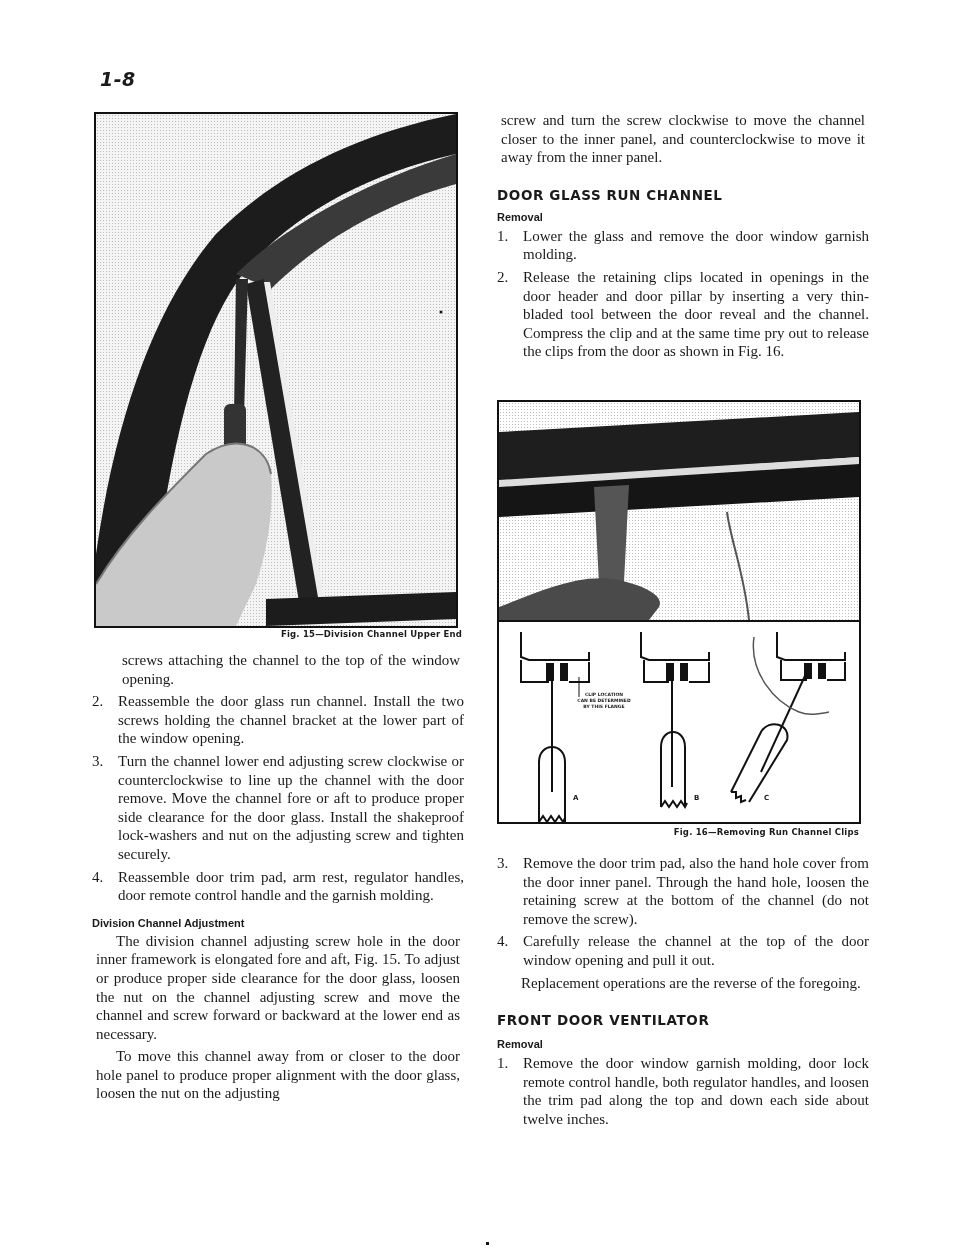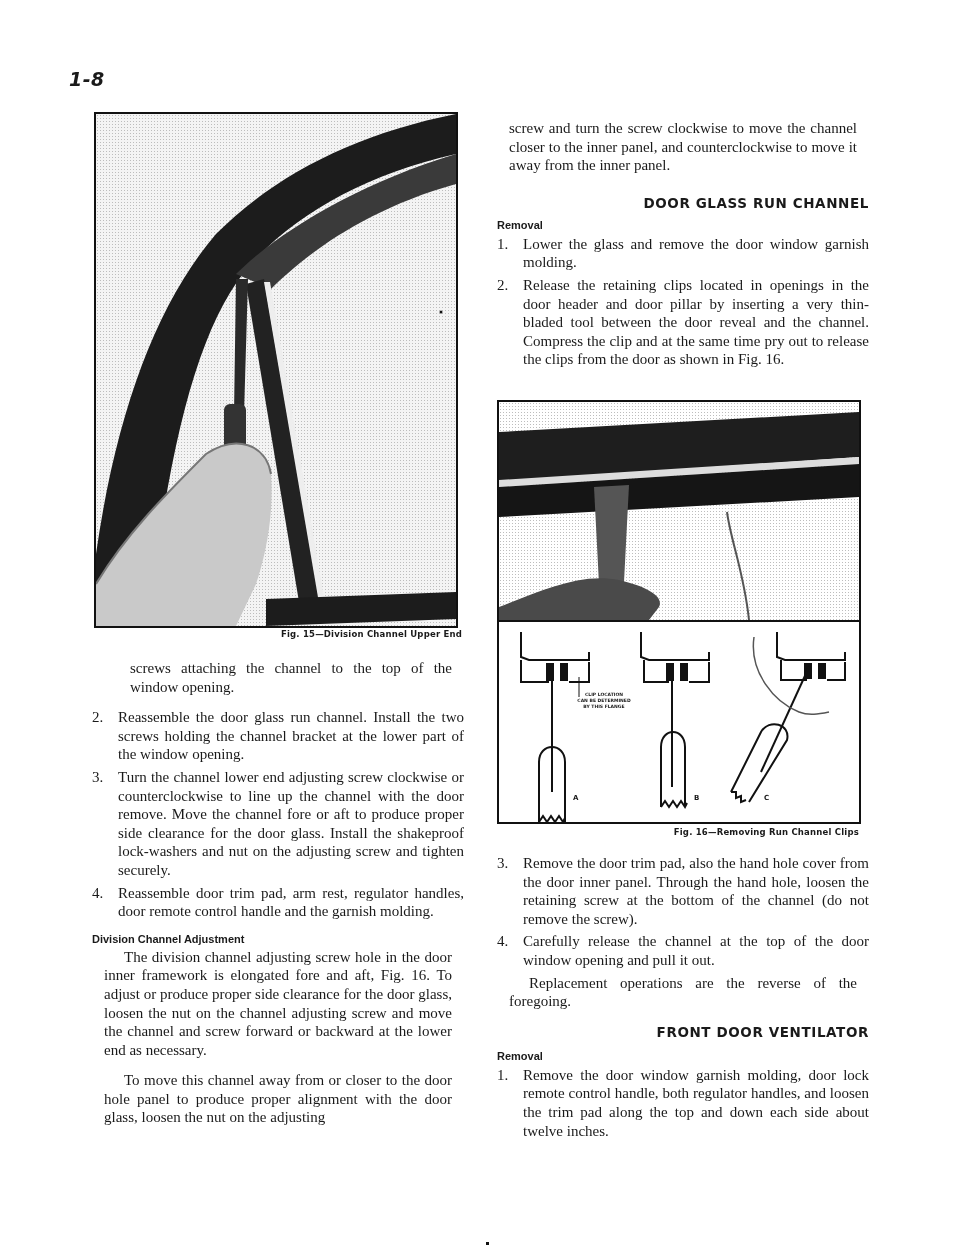--- a/index.html
+++ b/index.html
@@ -1,30 +1,30 @@
 <!DOCTYPE html>
 <html><head>
   <meta charset="utf-8">
   <style>
     html, body { margin: 0; padding: 0; background: #ffffff; }
     body { width: 970px; height: 1253px; position: relative; overflow: hidden;
            font-family: "Liberation Serif", serif; color: #1a1a1a; }
-    .page-number { position: absolute; left: 69px; top: 68px; font-family: "DejaVu Sans", sans-serif;
+    .page-number { position: absolute; left: 100px; top: 68px; font-family: "DejaVu Sans", sans-serif;
                    font-weight: bold; font-style: italic; font-size: 19px; letter-spacing: 0.5px; }
     .col { position: absolute; top: 0; }
     .col-left { left: 92px; width: 372px; }
     .col-right { left: 497px; width: 372px; }
-    .para { font-size: 15px; line-height: 18.6px; text-align: justify; margin: 12px; }
+    .para { font-size: 15px; line-height: 18.6px; text-align: justify; margin: 4px; }
     .indent { text-indent: 20px; }
     .list { margin: 0; padding: 0; list-style: none; }
     .list li { position: relative; padding-left: 26px; font-size: 15px; line-height: 18.6px;
                text-align: justify; margin-bottom: 4px; }
     .list li .num { position: absolute; left: 0; top: 0; }
     .h-section { font-family: "DejaVu Sans", sans-serif; font-weight: bold; font-size: 13.5px;
-                 text-align: right; letter-spacing: 0.6px; margin: 0; }
+                 text-align: left; letter-spacing: 0.6px; margin: 0; }
     .h-sub { font-family: Liberation Sans, sans-serif; font-weight: bold; font-size: 11px; margin: 0; }
     .caption { font-family: "DejaVu Sans", sans-serif; font-weight: bold; font-size: 8.5px;
                text-align: right; letter-spacing: 0.2px; }
     .fig-frame { border: 2px solid #111; background: #f4f4f4; position: relative; overflow: hidden; }
     .abs { position: absolute; }
     .stipple { background-image: radial-gradient(#bdbdbd 0.6px, transparent 0.8px);
                background-size: 3px 3px; }
   </style>
 </head>
 <body>
@@ -64,21 +64,21 @@
       <li>
         <span class="num">3.</span>
         <span>Turn the channel lower end adjusting screw clockwise or counterclockwise to line up the channel with the door remove. Move the channel fore or aft to produce proper side clearance for the door glass. Install the shakeproof lock-washers and nut on the adjusting screw and tighten securely.</span>
       </li>
       <li>
         <span class="num">4.</span>
         <span>Reassemble door trim pad, arm rest, regulator handles, door remote control handle and the garnish molding.</span>
       </li>
     </ul>
     <h3 class="h-sub" style="margin-top:12px;">Division Channel Adjustment</h3>
-    <p class="para indent" style="margin-top:3px;">The division channel adjusting screw hole in the door inner framework is elongated fore and aft, Fig. 16. To adjust or produce proper side clearance for the door glass, loosen the nut on the channel adjusting screw and move the channel and screw forward or backward at the lower end as necessary.</p>
+    <p class="para indent" style="margin-top:3px;">The division channel adjusting screw hole in the door inner framework is elongated fore and aft, Fig. 15. To adjust or produce proper side clearance for the door glass, loosen the nut on the channel adjusting screw and move the channel and screw forward or backward at the lower end as necessary.</p>
     <p class="para indent" style="margin-top:4px;">To move this channel away from or closer to the door hole panel to produce proper alignment with the door glass, loosen the nut on the adjusting</p>
   </div>
 </div>
 
 <div class="col col-right">
   <div class="abs" style="left:0; top:107px; width:372px;">
     <p class="para">screw and turn the screw clockwise to move the channel closer to the inner panel, and counterclockwise to move it away from the inner panel.</p>
     <h2 class="h-section" style="margin-top:20px;">DOOR GLASS RUN CHANNEL</h2>
     <h3 class="h-sub" style="margin-top:8px;">Removal</h3>
     <ul class="list" style="margin-top:4px;">
@@ -154,21 +154,21 @@
       <li>
         <span class="num">3.</span>
         <span>Remove the door trim pad, also the hand hole cover from the door inner panel. Through the hand hole, loosen the retaining screw at the bottom of the channel (do not remove the screw).</span>
       </li>
       <li>
         <span class="num">4.</span>
         <span>Carefully release the channel at the top of the door window opening and pull it out.</span>
       </li>
     </ul>
     <p class="para indent" style="margin-top:4px;">Replacement operations are the reverse of the foregoing.</p>
-    <h2 class="h-section" style="margin-top:13px;">FRONT DOOR VENTILATOR</h2>
+    <h2 class="h-section" style="margin-top:20px;">FRONT DOOR VENTILATOR</h2>
     <h3 class="h-sub" style="margin-top:10px;">Removal</h3>
     <ul class="list" style="margin-top:4px;">
       <li>
         <span class="num">1.</span>
         <span>Remove the door window garnish molding, door lock remote control handle, both regulator handles, and loosen the trim pad along the top and down each side about twelve inches.</span>
       </li>
     </ul>
   </div>
 </div>
 

